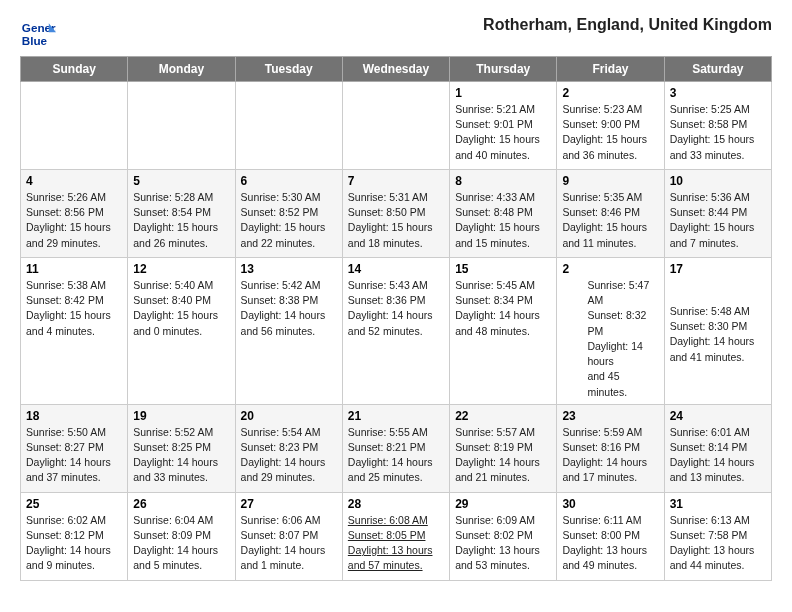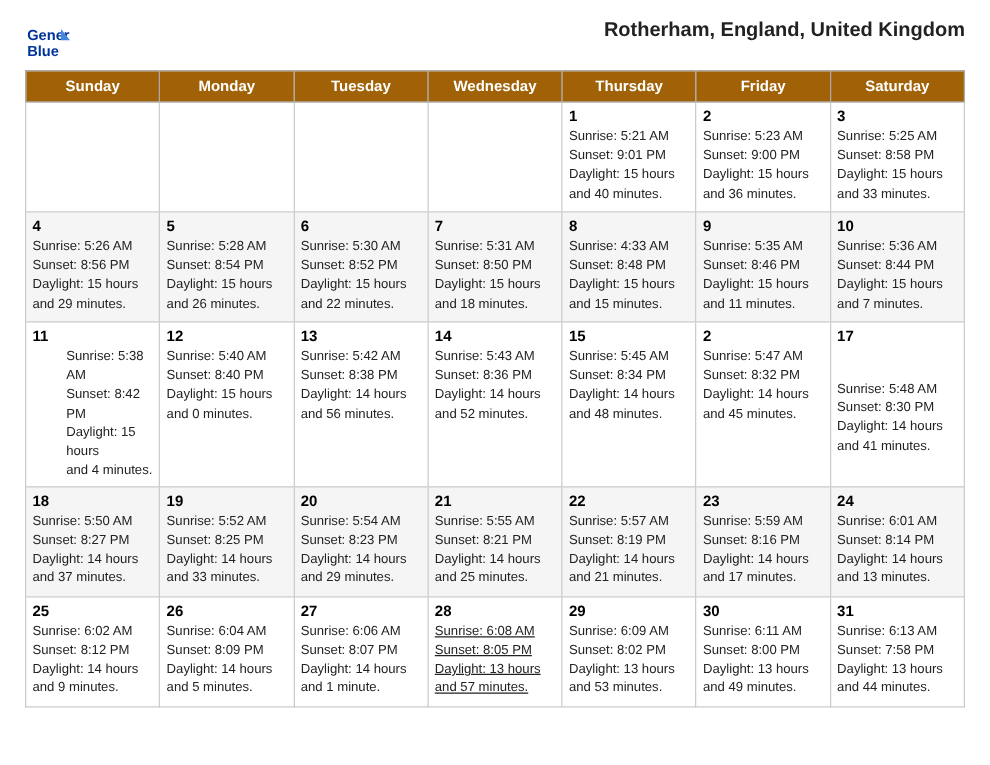--- a/index.html
+++ b/index.html
@@ -38,21 +38,21 @@
       font-weight: bold;
       color: #222;
     }
     table {
       width: 100%;
       border-collapse: collapse;
       table-layout: fixed;
       font-size: 11px;
     }
     thead tr th {
-      background: #a16207;
+      background: #737373;
       color: #fff;
       text-align: center;
       padding: 5px 2px;
       font-size: 12px;
       font-weight: bold;
       border: 1px solid #aaa;
     }
     tbody tr td {
       border: 1px solid #ccc;
       vertical-align: top;
@@ -181,21 +181,21 @@
           <span class="day-number">10</span>
           <div class="day-info" style="white-space: pre-line;">Sunrise: 5:36 AM
 Sunset: 8:44 PM
 Daylight: 15 hours
 and 7 minutes.</div>
         </td>
       </tr>
       <tr>
         <td>
           <span class="day-number">11</span>
-          <div class="day-info" style="white-space: pre-line; margin-left: 27px;">Sunrise: 5:38 AM
+          <div class="day-info" style="white-space: pre-line;">Sunrise: 5:38 AM
 Sunset: 8:42 PM
 Daylight: 15 hours
 and 4 minutes.</div>
         </td>
         <td>
           <span class="day-number">12</span>
           <div class="day-info" style="white-space: pre-line;">Sunrise: 5:40 AM
 Sunset: 8:40 PM
 Daylight: 15 hours
 and 0 minutes.</div>
@@ -216,21 +216,21 @@
         </td>
         <td>
           <span class="day-number">15</span>
           <div class="day-info" style="white-space: pre-line;">Sunrise: 5:45 AM
 Sunset: 8:34 PM
 Daylight: 14 hours
 and 48 minutes.</div>
         </td>
         <td>
           <span class="day-number">2</span>
-          <div class="day-info" style="white-space: pre-line;">Sunrise: 5:47 AM
+          <div class="day-info" style="white-space: pre-line; margin-left: 25px;">Sunrise: 5:47 AM
 Sunset: 8:32 PM
 Daylight: 14 hours
 and 45 minutes.</div>
         </td>
         <td>
           <span class="day-number">17</span>
           <div class="day-info" style="white-space: pre-line; margin-top: 28px;">Sunrise: 5:48 AM
 Sunset: 8:30 PM
 Daylight: 14 hours
 and 41 minutes.</div>

